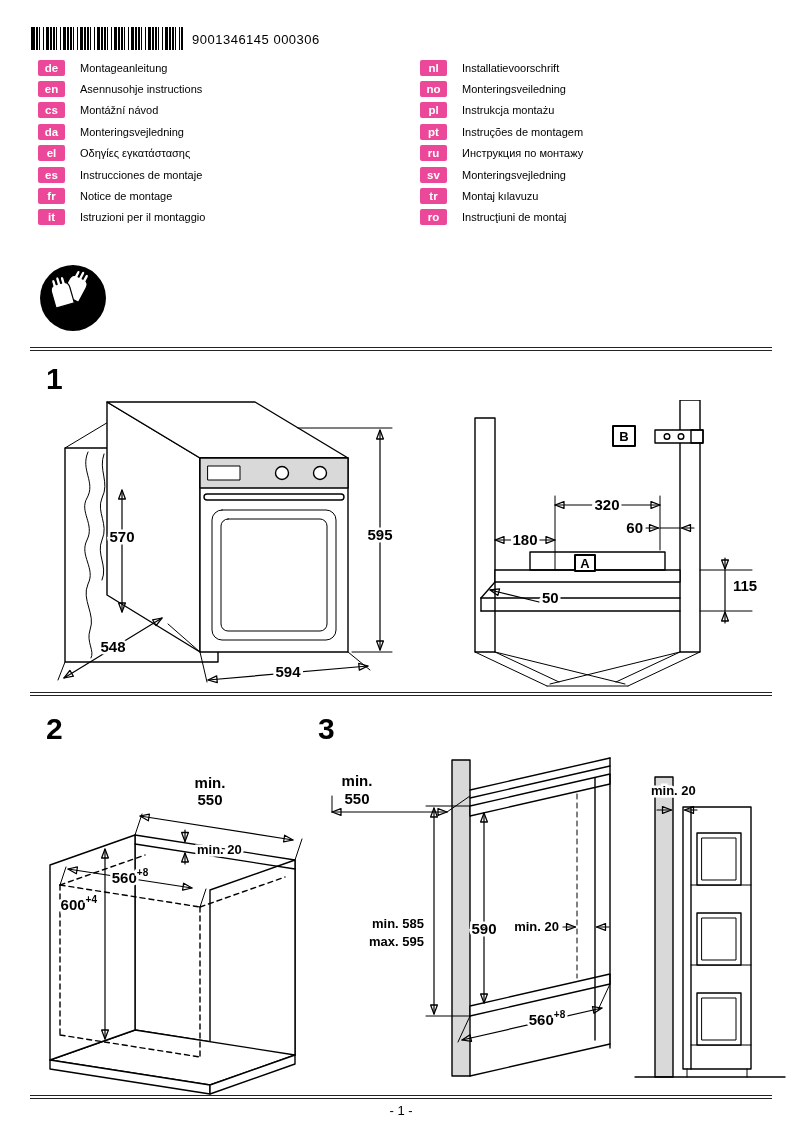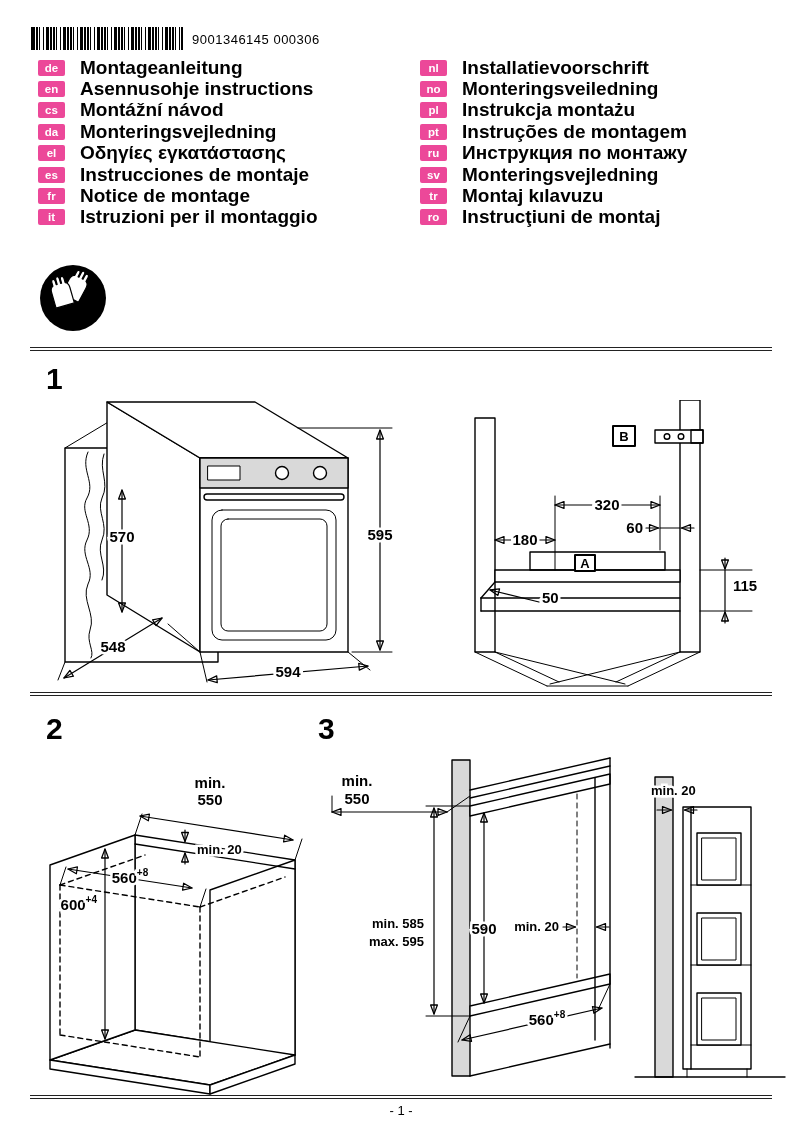--- a/index.html
+++ b/index.html
@@ -21,21 +21,21 @@
 
   
   .lang-col { position:absolute; top:57px; }
   .lang-col.left { left:38px; width:340px; }
   .lang-col.right { left:420px; width:350px; }
   .lang-row { display:flex; align-items:center; height:21.4px; gap:15px; }
   .lang-badge {
     width:27px; height:16px; background:#ec4899; color:#fff; font-size:11.5px;
     font-weight:bold; text-align:center; line-height:16px; border-radius:2px; flex:0 0 auto;
   }
-  .lang-title { font-size:19px; font-weight:bold; white-space:nowrap; }
+  .lang-title { font-size:11px; font-weight:normal; white-space:nowrap; }
 
   
   .divider { position:absolute; left:30px; width:742px; height:4.4px;
     border-top:1.4px solid #222; border-bottom:1.4px solid #222; box-sizing:border-box; }
 
   .fig-num { position:absolute; font-size:30px; font-weight:bold; }
 
   .footer { position:absolute; top:1103px; left:0; width:802px; text-align:center; font-size:13px; }
 
   

